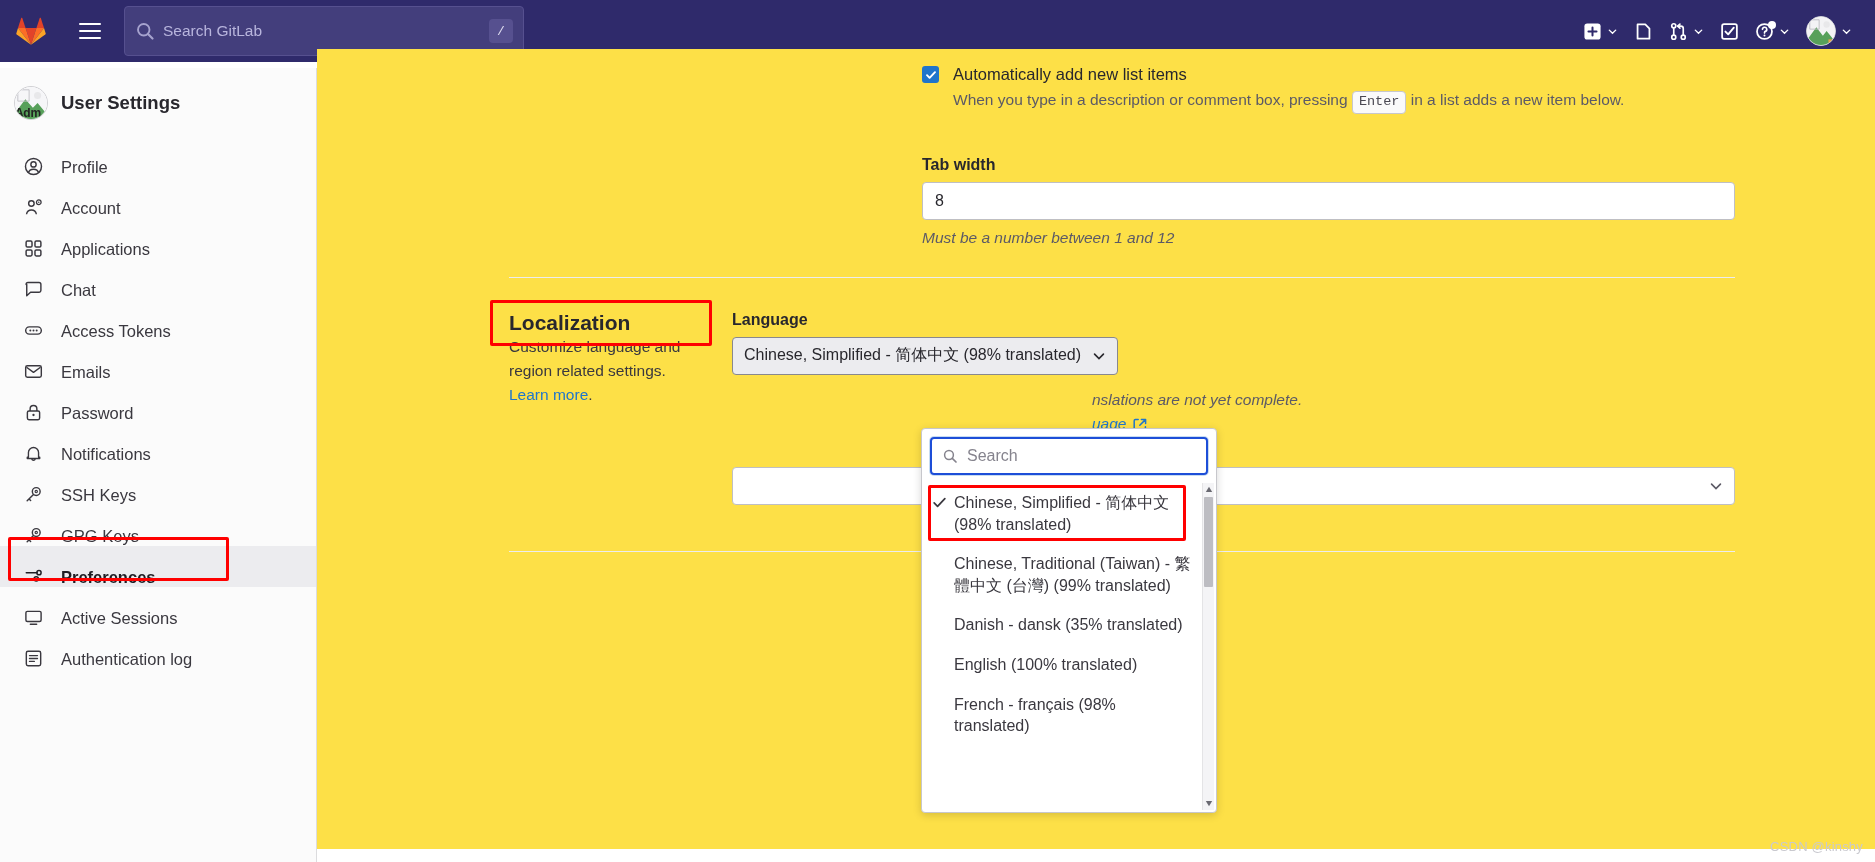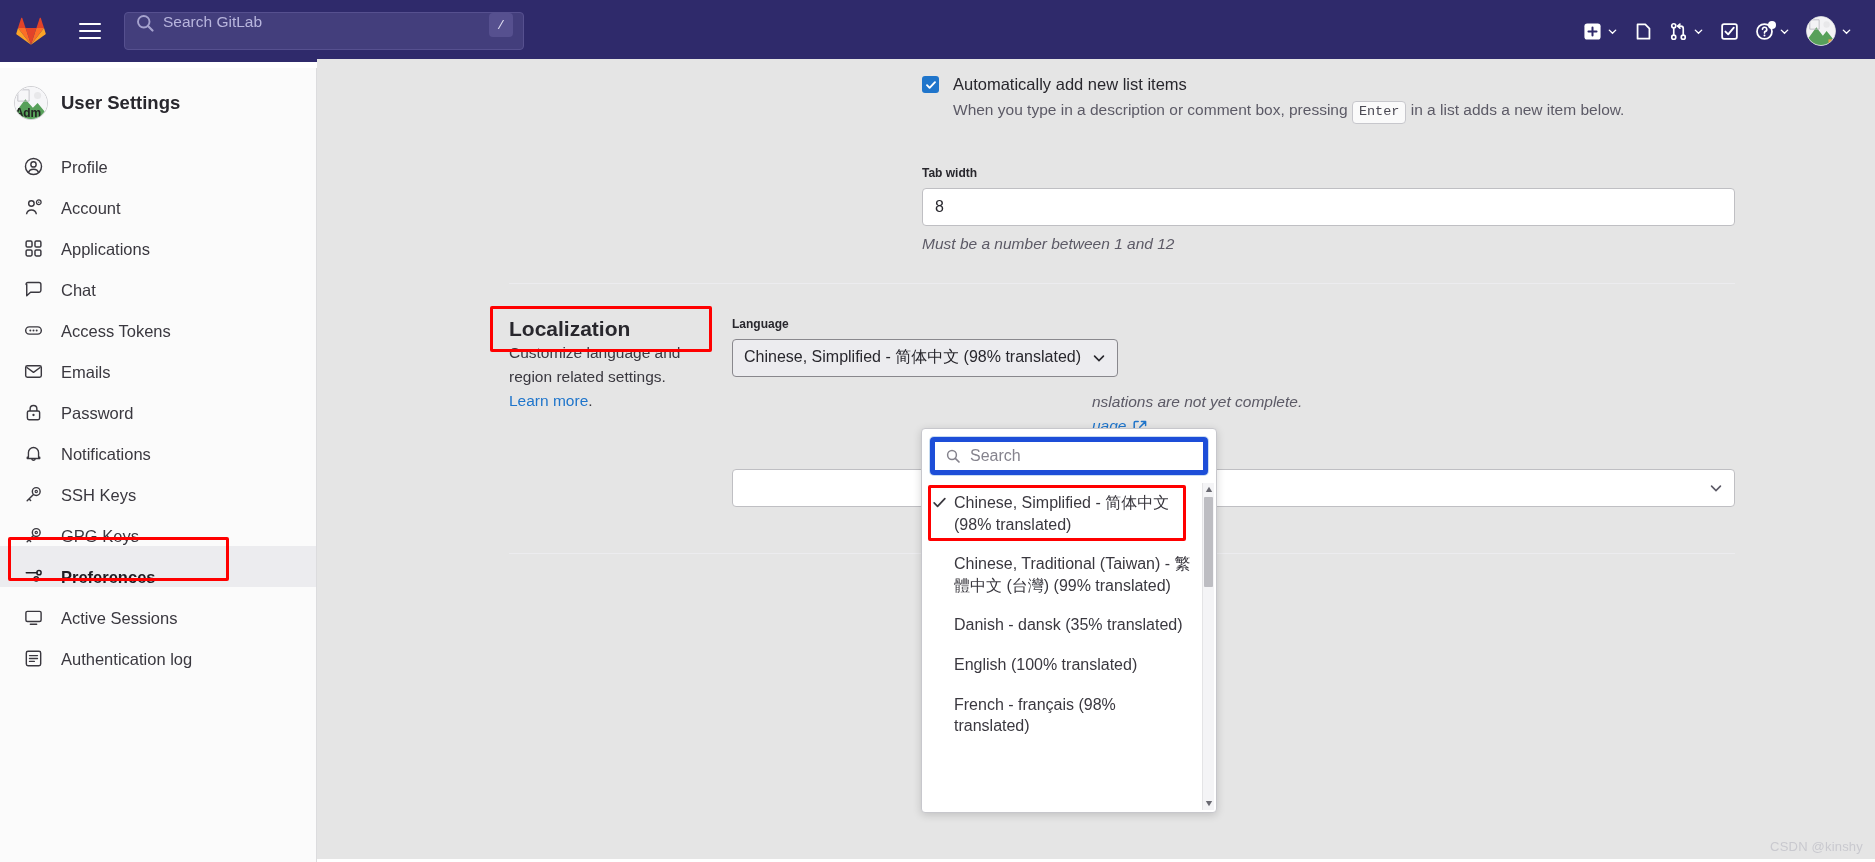--- a/index.html
+++ b/index.html
@@ -21,23 +21,23 @@
     display: flex; align-items: center;
   }
   .nav-logo { width: 62px; display: flex; align-items: center; justify-content: center; }
   .nav-hamburger {
     width: 44px; height: 40px; margin-left: 6px;
     display: flex; flex-direction: column; justify-content: center;
     align-items: center; gap: 5px; cursor: pointer; border-radius: 4px;
   }
   .nav-hamburger span { display: block; width: 22px; height: 2px; background: #ffffff; border-radius: 1px; }
   .search-box {
-    margin-left: 12px; width: 400px; height: 38px;
+    margin-left: 12px; width: 400px; height: 50px;
     background: #433e7c; border: 1px solid #56508f; border-radius: 4px;
-    display: flex; padding: 0 10px; cursor: text;
+    display: flex; align-items: center; padding: 0 10px; cursor: text;
   }
   .search-box .s-ico { width: 20px; height: 20px; opacity: .85; flex: 0 0 auto; }
   .search-box .s-txt { color: #b8b5dd; font-size: 15.5px; margin-left: 8px; flex: 1; }
   .slash-key {
     width: 24px; height: 24px; border-radius: 4px; background: #56508f;
     color: #dedcf0; font-size: 13px; display: flex; align-items: center; justify-content: center;
     font-family: "Liberation Mono", monospace;
   }
   .nav-right { margin-left: auto; display: flex; align-items: center; padding-right: 16px; gap: 2px; }
   .nav-btn {
@@ -77,22 +77,22 @@
   .sb-item .sb-ico { width: 22px; height: 22px; flex: 0 0 auto; display: flex; align-items: center; justify-content: center; }
   .sb-item .sb-lbl { margin-left: 17px; }
   .sb-item.active { background: #ececef; font-weight: 700; color: #1f1e24; }
   .hl-box {
     position: absolute; border: 3px solid #ff0000; border-radius: 2px;
     pointer-events: none;
   }
 
   
   .content {
-    position: absolute; left: 317px; top: 59px;
-    width: 1558px; height: 800px; background: #e5e5e5;
+    position: absolute; left: 317px; top: 49px;
+    width: 1558px; height: 800px; background: #fde047;
     overflow: hidden;
   }
   .row { display: flex; padding: 0 0 0 0; }
   .col-left { width: 415px; padding-left: 192px; padding-right: 30px; }
   .col-right { flex: 1; padding-right: 140px; }
 
   .chk-row { display: flex; padding: 14px 0 0 0; }
   .chk-box {
     width: 17px; height: 17px; border-radius: 3px; background: #1f75cb;
     display: flex; align-items: center; justify-content: center; flex: 0 0 auto;
@@ -101,21 +101,21 @@
   .chk-box svg { width: 12px; height: 12px; }
   .chk-text { margin-left: 14px; }
   .chk-title { font-size: 16.5px; color: #28272d; line-height: 1.35; }
   .chk-desc { font-size: 15.5px; color: #5c5a66; line-height: 1.5; margin-top: 3px; max-width: 770px; }
   .kbd {
     display: inline-block; border: 1px solid #c7c7cc; border-radius: 4px;
     background: #fafafa; padding: 0 6px; font-family: Liberation Mono, monospace;
     font-size: 13.5px; color: #4a4852; vertical-align: baseline;
   }
 
-  .field-label { font-size: 12px; font-weight: 700; color: #28272d; margin-bottom: 8px; }
+  .field-label { font-size: 16px; font-weight: 700; color: #28272d; margin-bottom: 8px; }
   .txt-input {
     width: 100%; height: 38px; border: 1px solid #bfbfc3; border-radius: 4px;
     padding: 0 12px; font-size: 16px; color: #28272d;
     font-family: "Liberation Sans", sans-serif; background: #fff;
   }
   .help-text { font-size: 15.5px; color: #5c5a66; margin-top: 9px; font-style: italic; }
 
   .divider { height: 1px; background: #ececef; margin: 30px 0 0 0; }
 
   .sec-title { font-size: 21px; font-weight: 700; color: #28272d; }
@@ -136,21 +136,21 @@
   
   .dd-panel {
     position: absolute; left: 921px; top: 428px;
     width: 296px; height: 385px;
     background: #fff; border: 1px solid #c7c7cc; border-radius: 4px;
     box-shadow: 0 2px 8px rgba(0,0,0,.16);
     display: flex; flex-direction: column; z-index: 30;
   }
   .dd-search-wrap { padding: 8px 8px 6px 8px; }
   .dd-search {
-    height: 38px; border: 5px solid #1d4ed8; border-radius: 4px;
+    height: 38px; border: 2px solid #1d4ed8; border-radius: 4px;
     display: flex; align-items: center; padding: 0 10px; gap: 9px;
     box-shadow: 0 0 0 1px rgba(31,117,203,.25);
   }
   .dd-search .ph { color: #85838d; font-size: 16px; }
   .dd-list { flex: 1; overflow: hidden; position: relative; padding-top: 2px; }
   .dd-item {
     display: flex; align-items: flex-start; padding: 9px 22px 9px 10px;
     font-size: 16px; color: #3a383f; line-height: 1.35; cursor: pointer;
   }
   .dd-check { width: 22px; flex: 0 0 auto; padding-top: 2px; }

